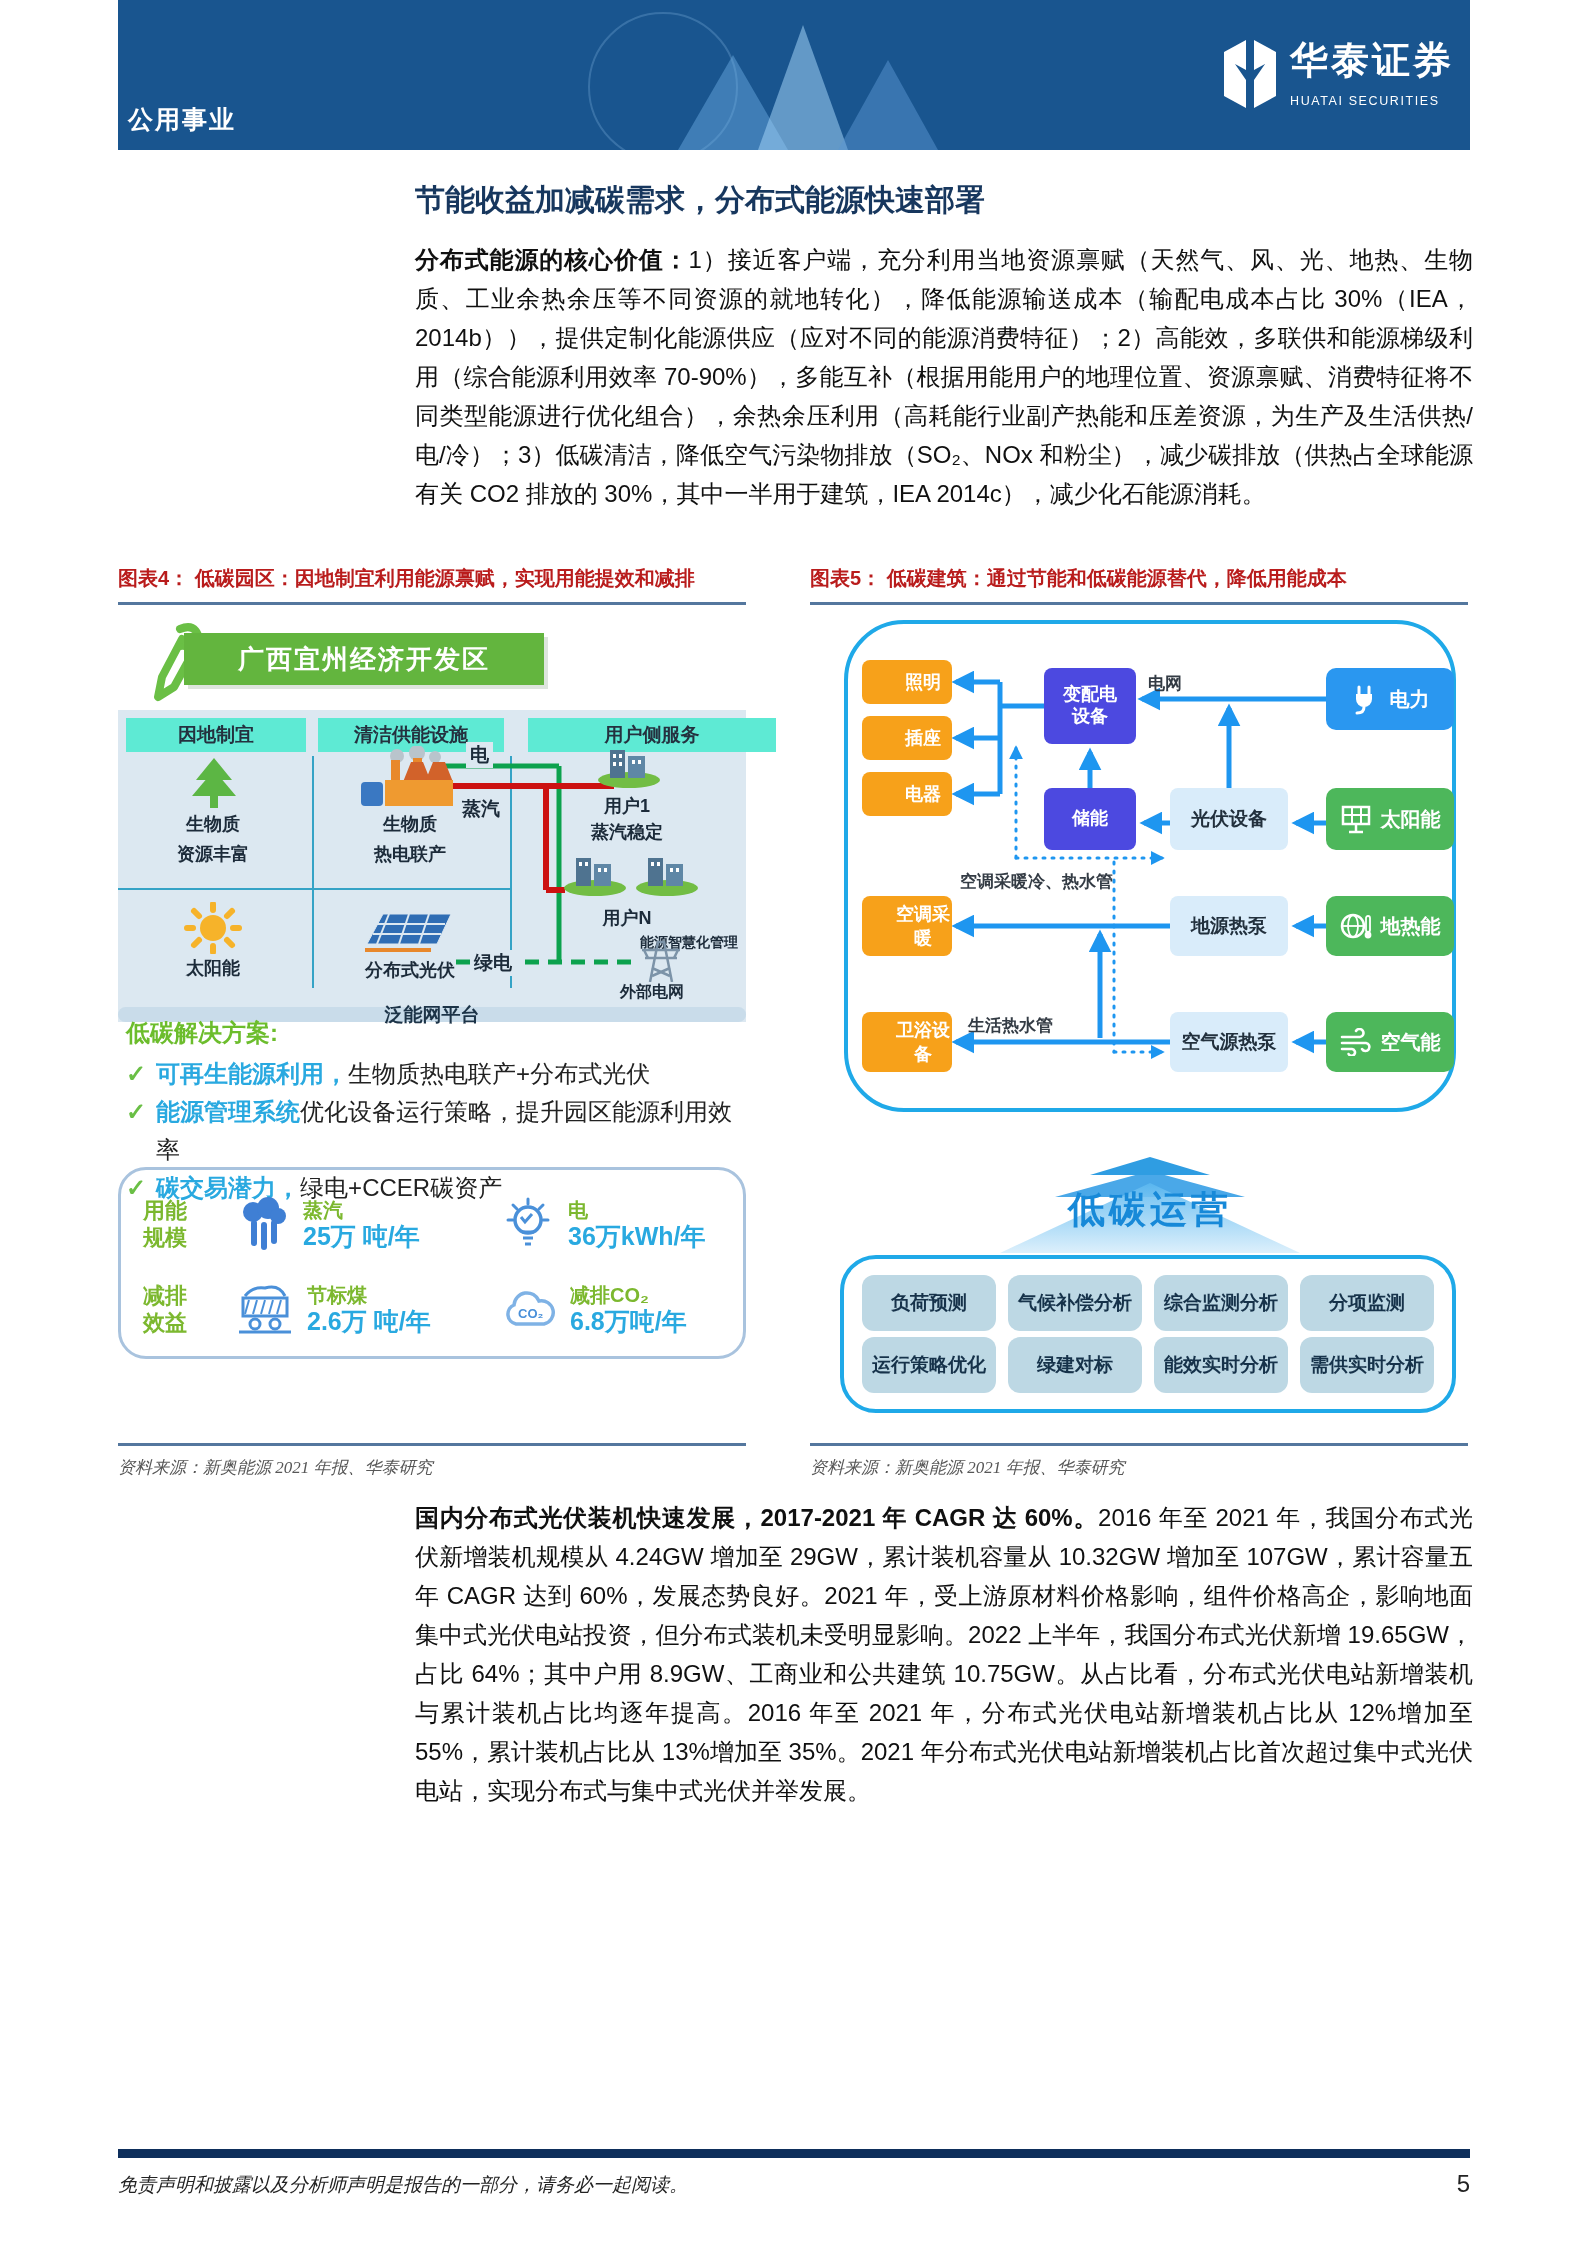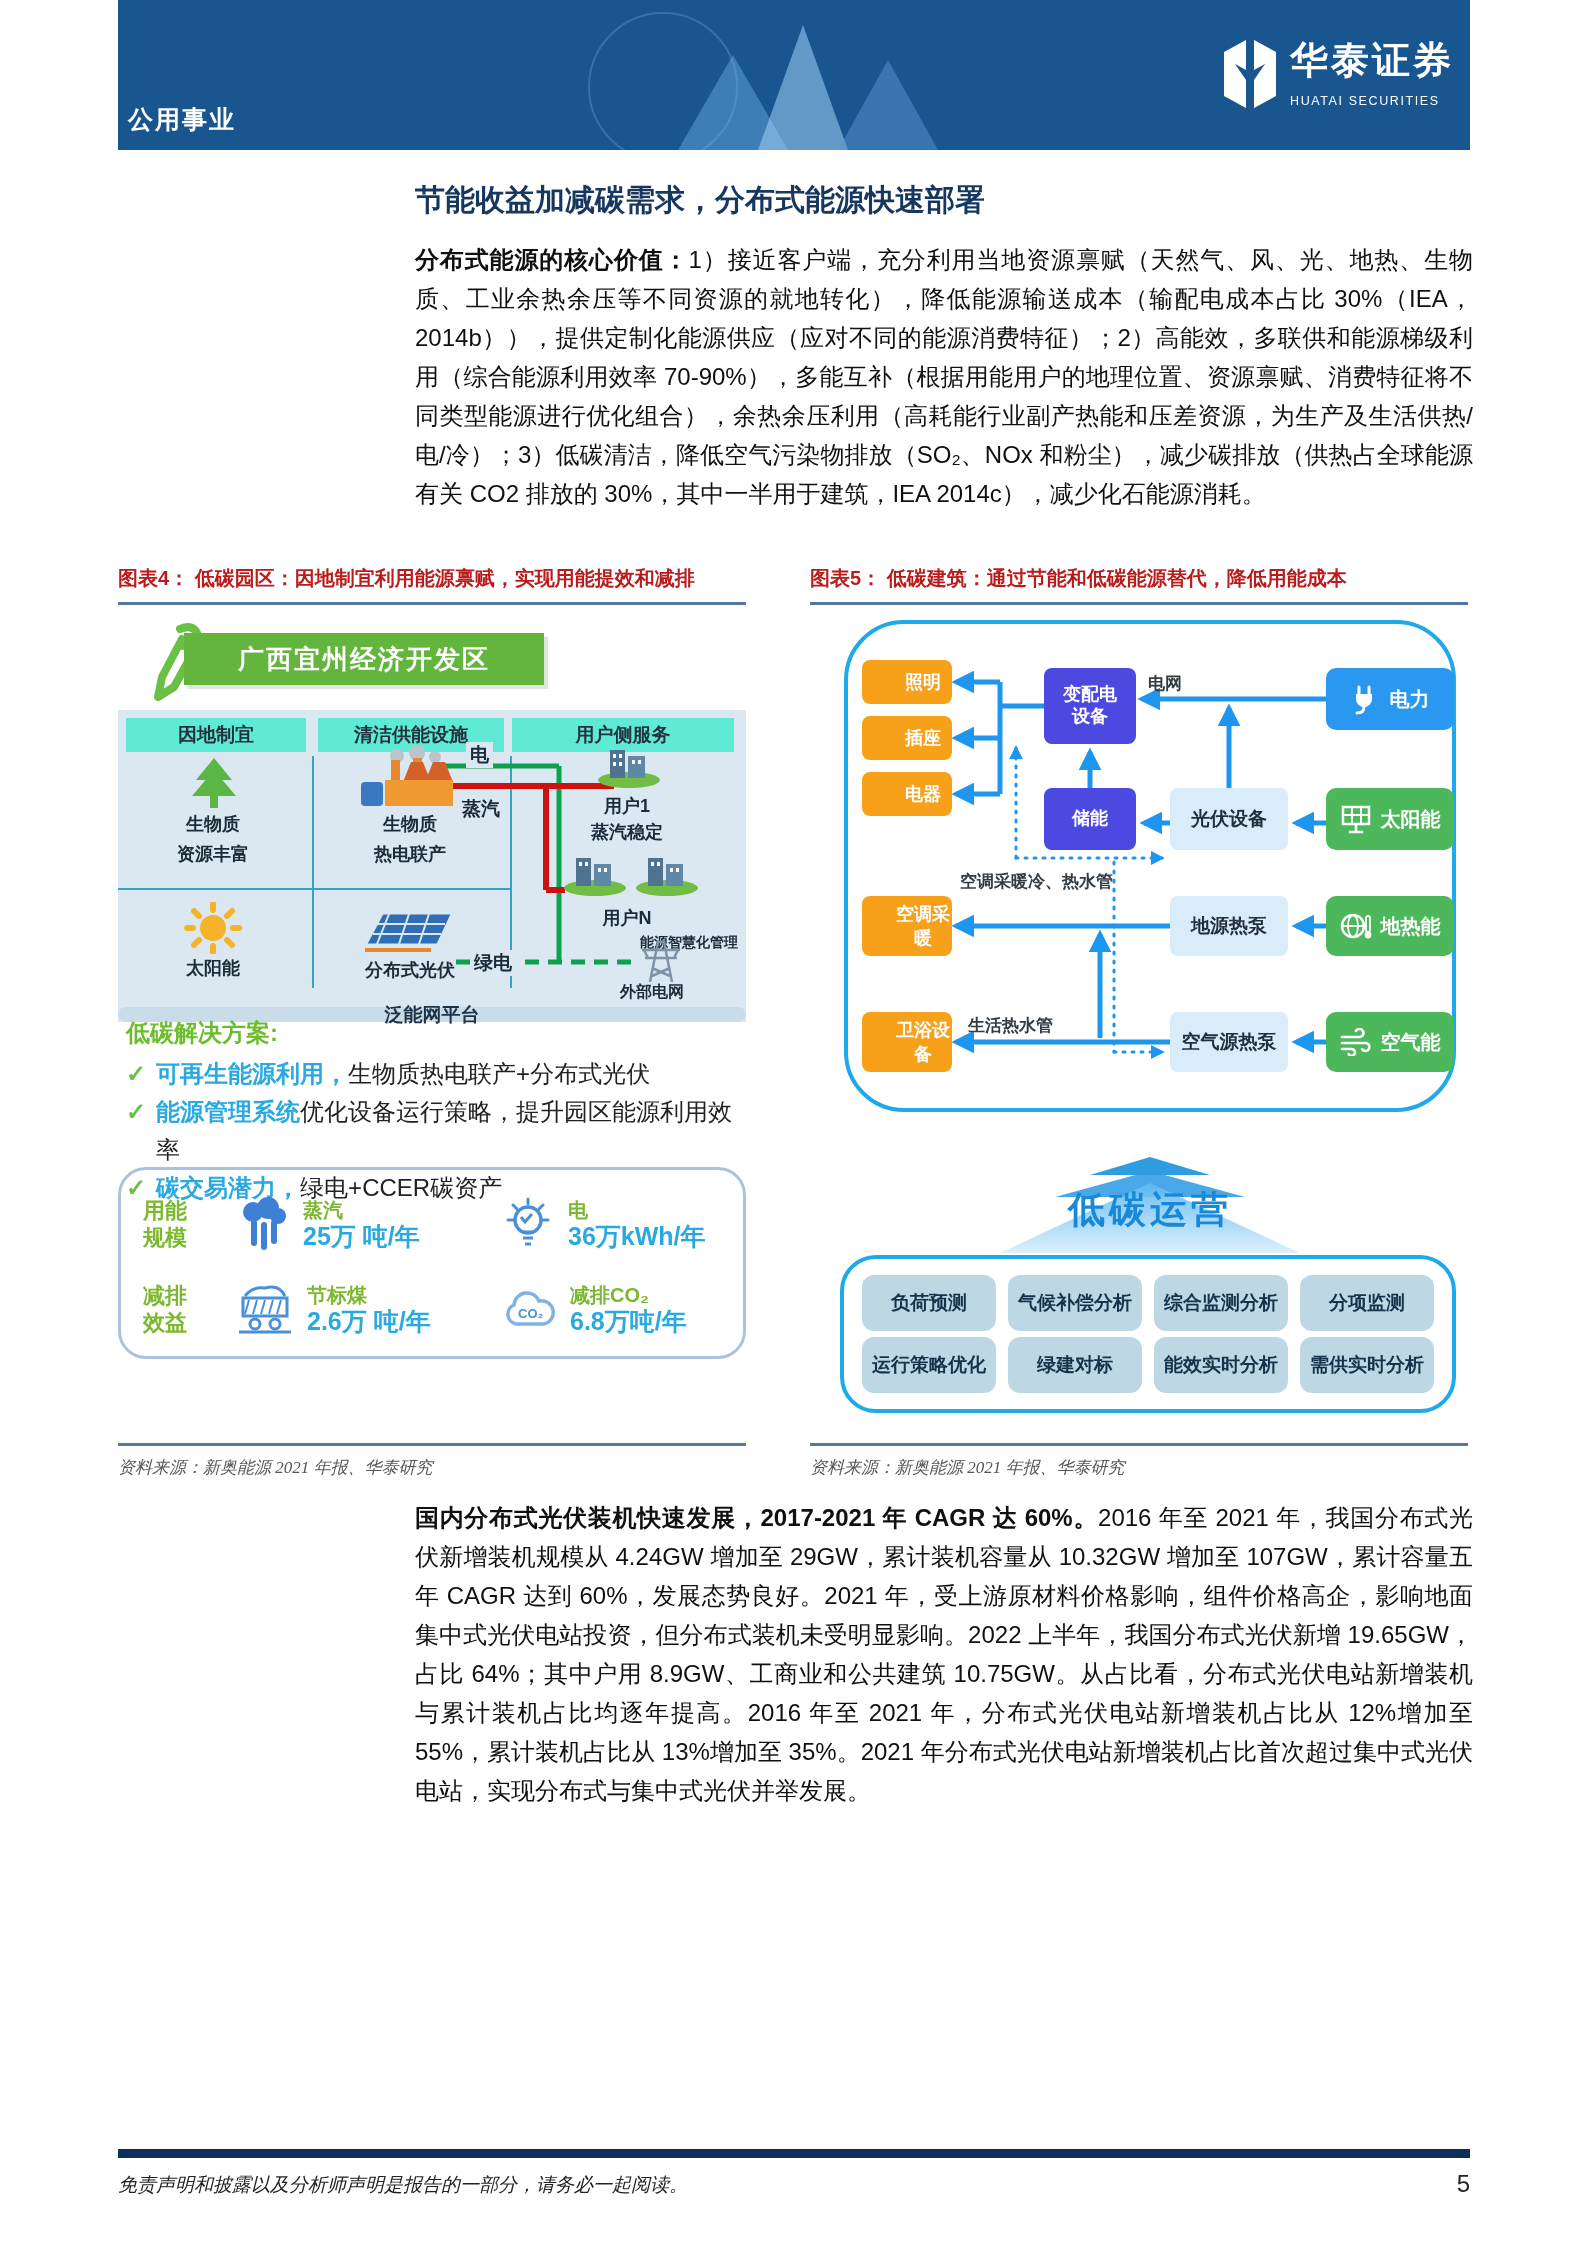--- a/index.html
+++ b/index.html
@@ -137,21 +137,21 @@
     <svg class="pen-icon" width="58" height="84" viewBox="0 0 58 84">
       <path d="M34,8 C48,2 56,12 50,26 L28,66 L12,76 L16,56 L36,18" fill="none" stroke="#6abf45" stroke-width="8" stroke-linecap="round" stroke-linejoin="round"></path>
       <path d="M34,26 q8,-2 10,6" fill="none" stroke="#6abf45" stroke-width="6" stroke-linecap="round"></path>
     </svg>
     <div class="park-bar">广西宜州经济开发区</div>
   </div>
 
   <div class="park-panel">
     <div class="strip" style="left:8px; width:180px;">因地制宜</div>
     <div class="strip" style="left:200px; width:186px;">清洁供能设施</div>
-    <div class="strip" style="left:394px; width:222px;">用户侧服务</div>
+    <div class="strip" style="left:410px; width:248px;">用户侧服务</div>
     <div class="vline" style="left:194px;"></div>
     <div class="vline" style="left:392px;"></div>
     <div class="hline"></div>
 
     <svg class="overlay" width="628" height="312" viewBox="0 0 628 312">
       <path d="M325,56 H441 M441,56 V250" fill="none" stroke="#0ca24e" stroke-width="5"></path>
       <path d="M325,76 H496 M428,76 V180 M428,180 H447" fill="none" stroke="#cc1111" stroke-width="6"></path>
       <path d="M338,252 H516" fill="none" stroke="#0ca24e" stroke-width="5" stroke-dasharray="14 9"></path>
     </svg>
 

